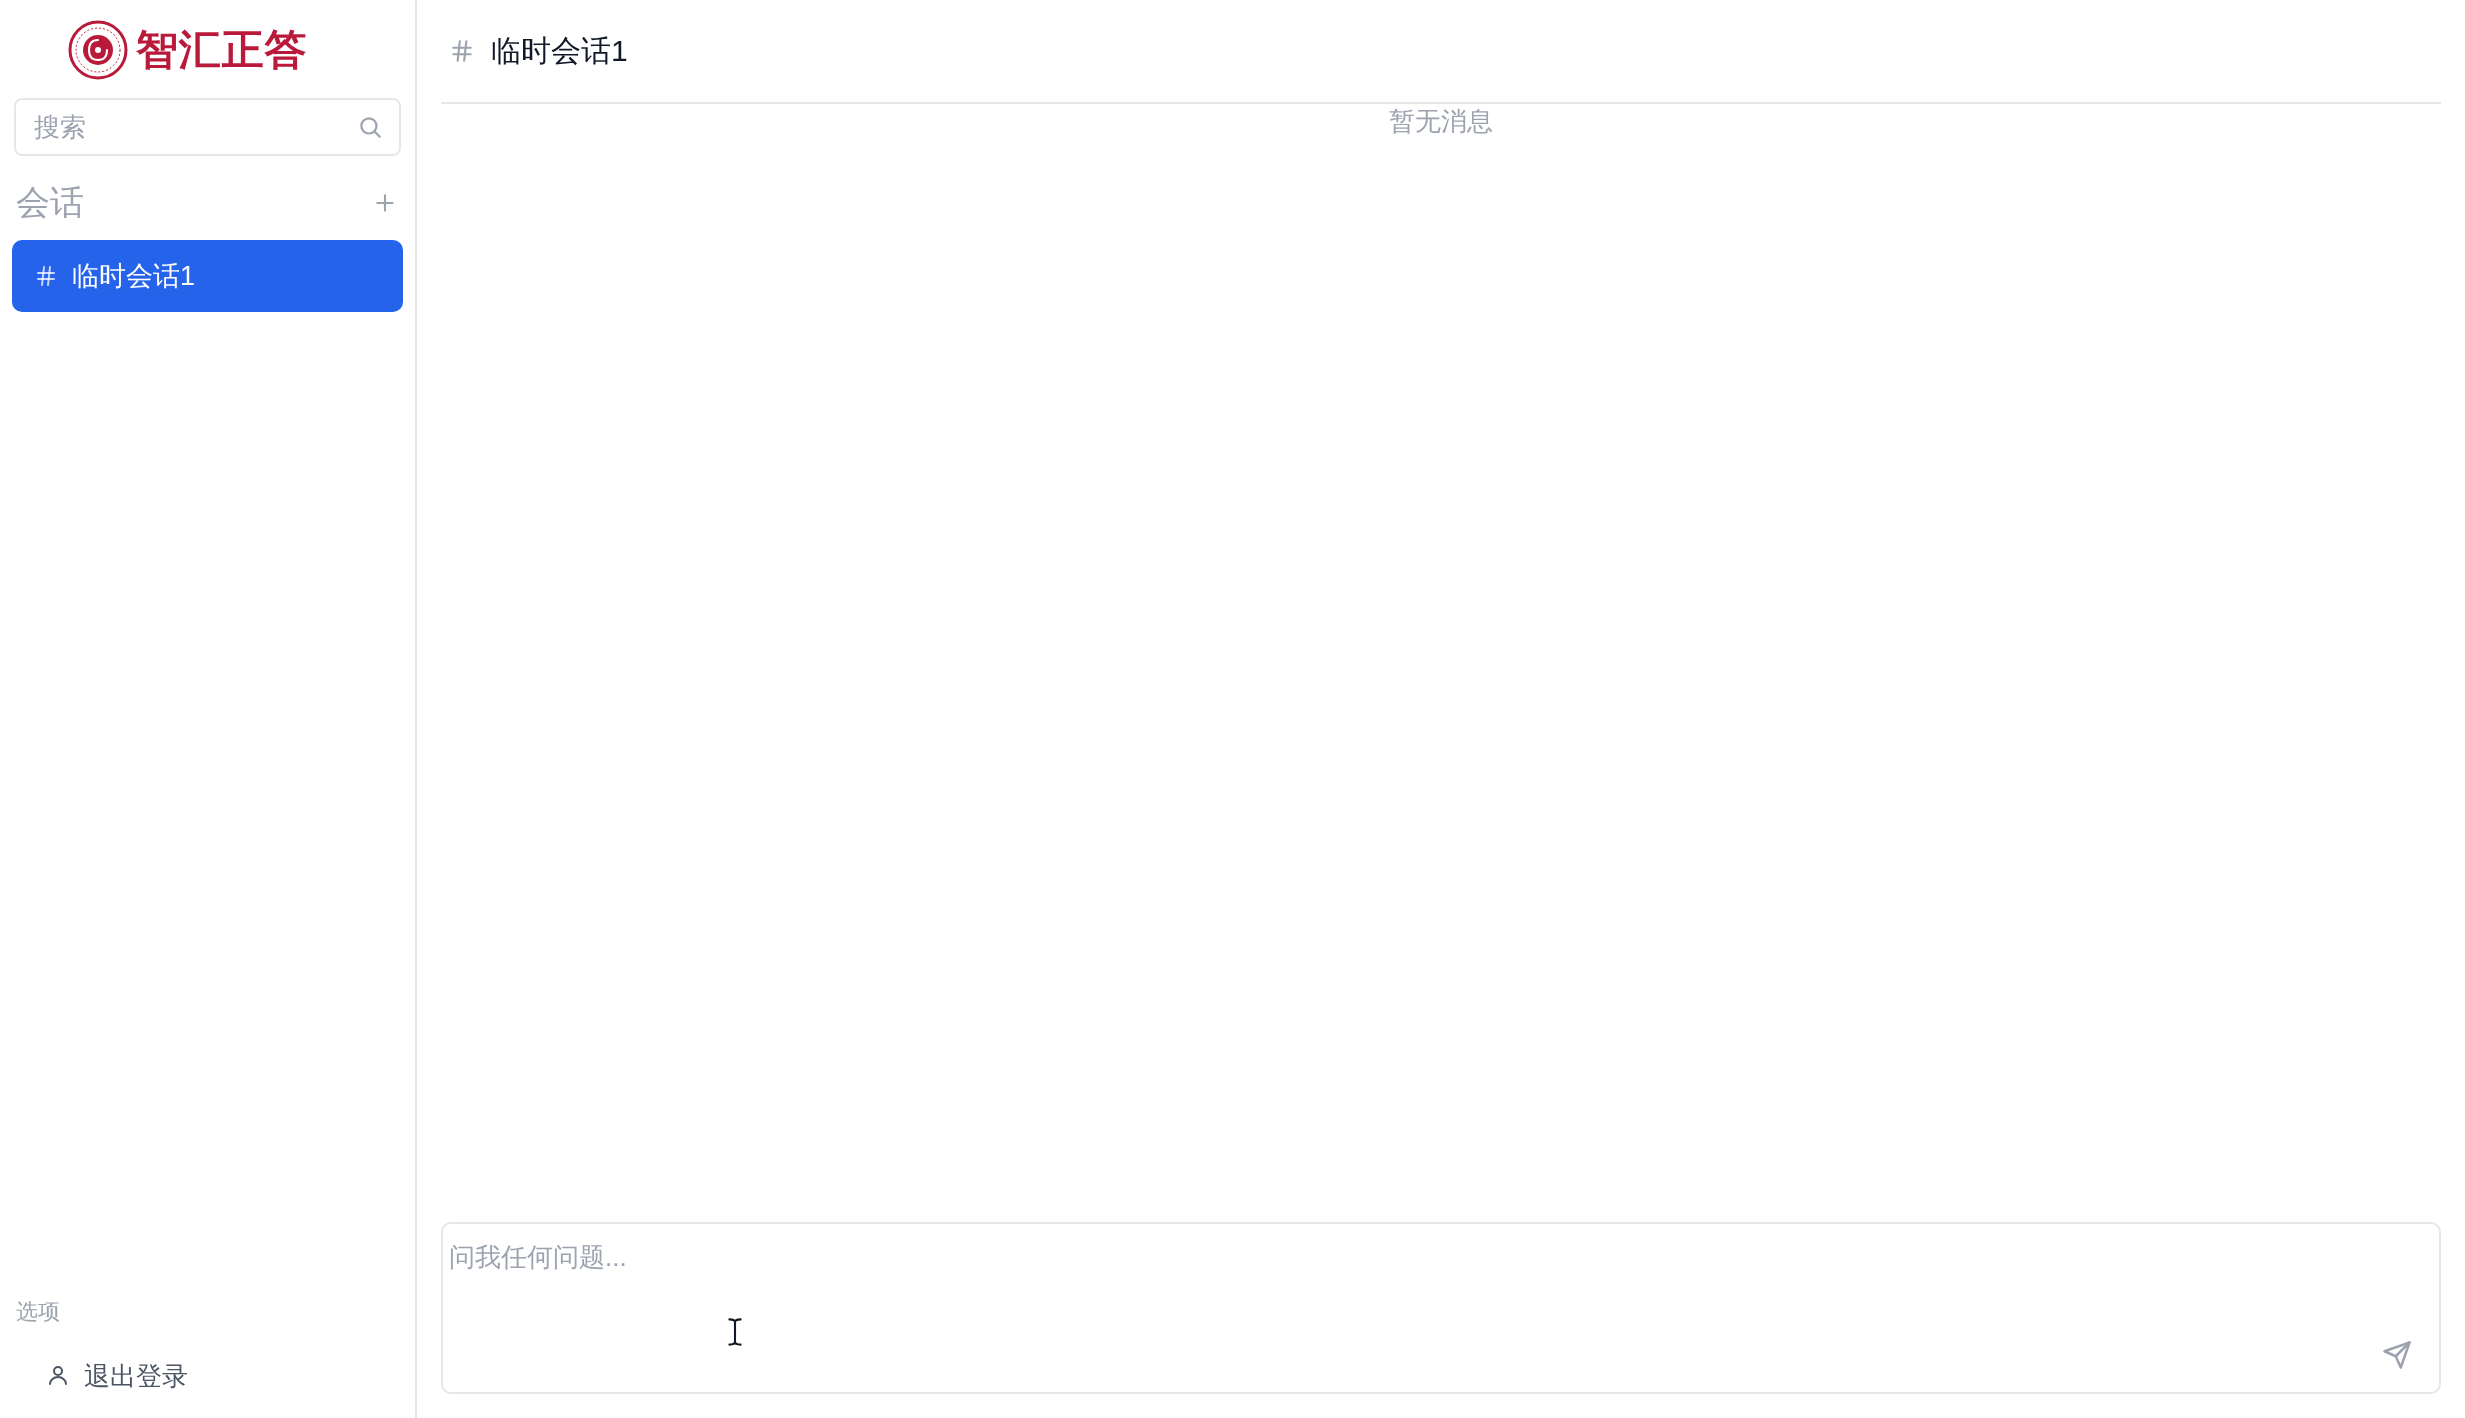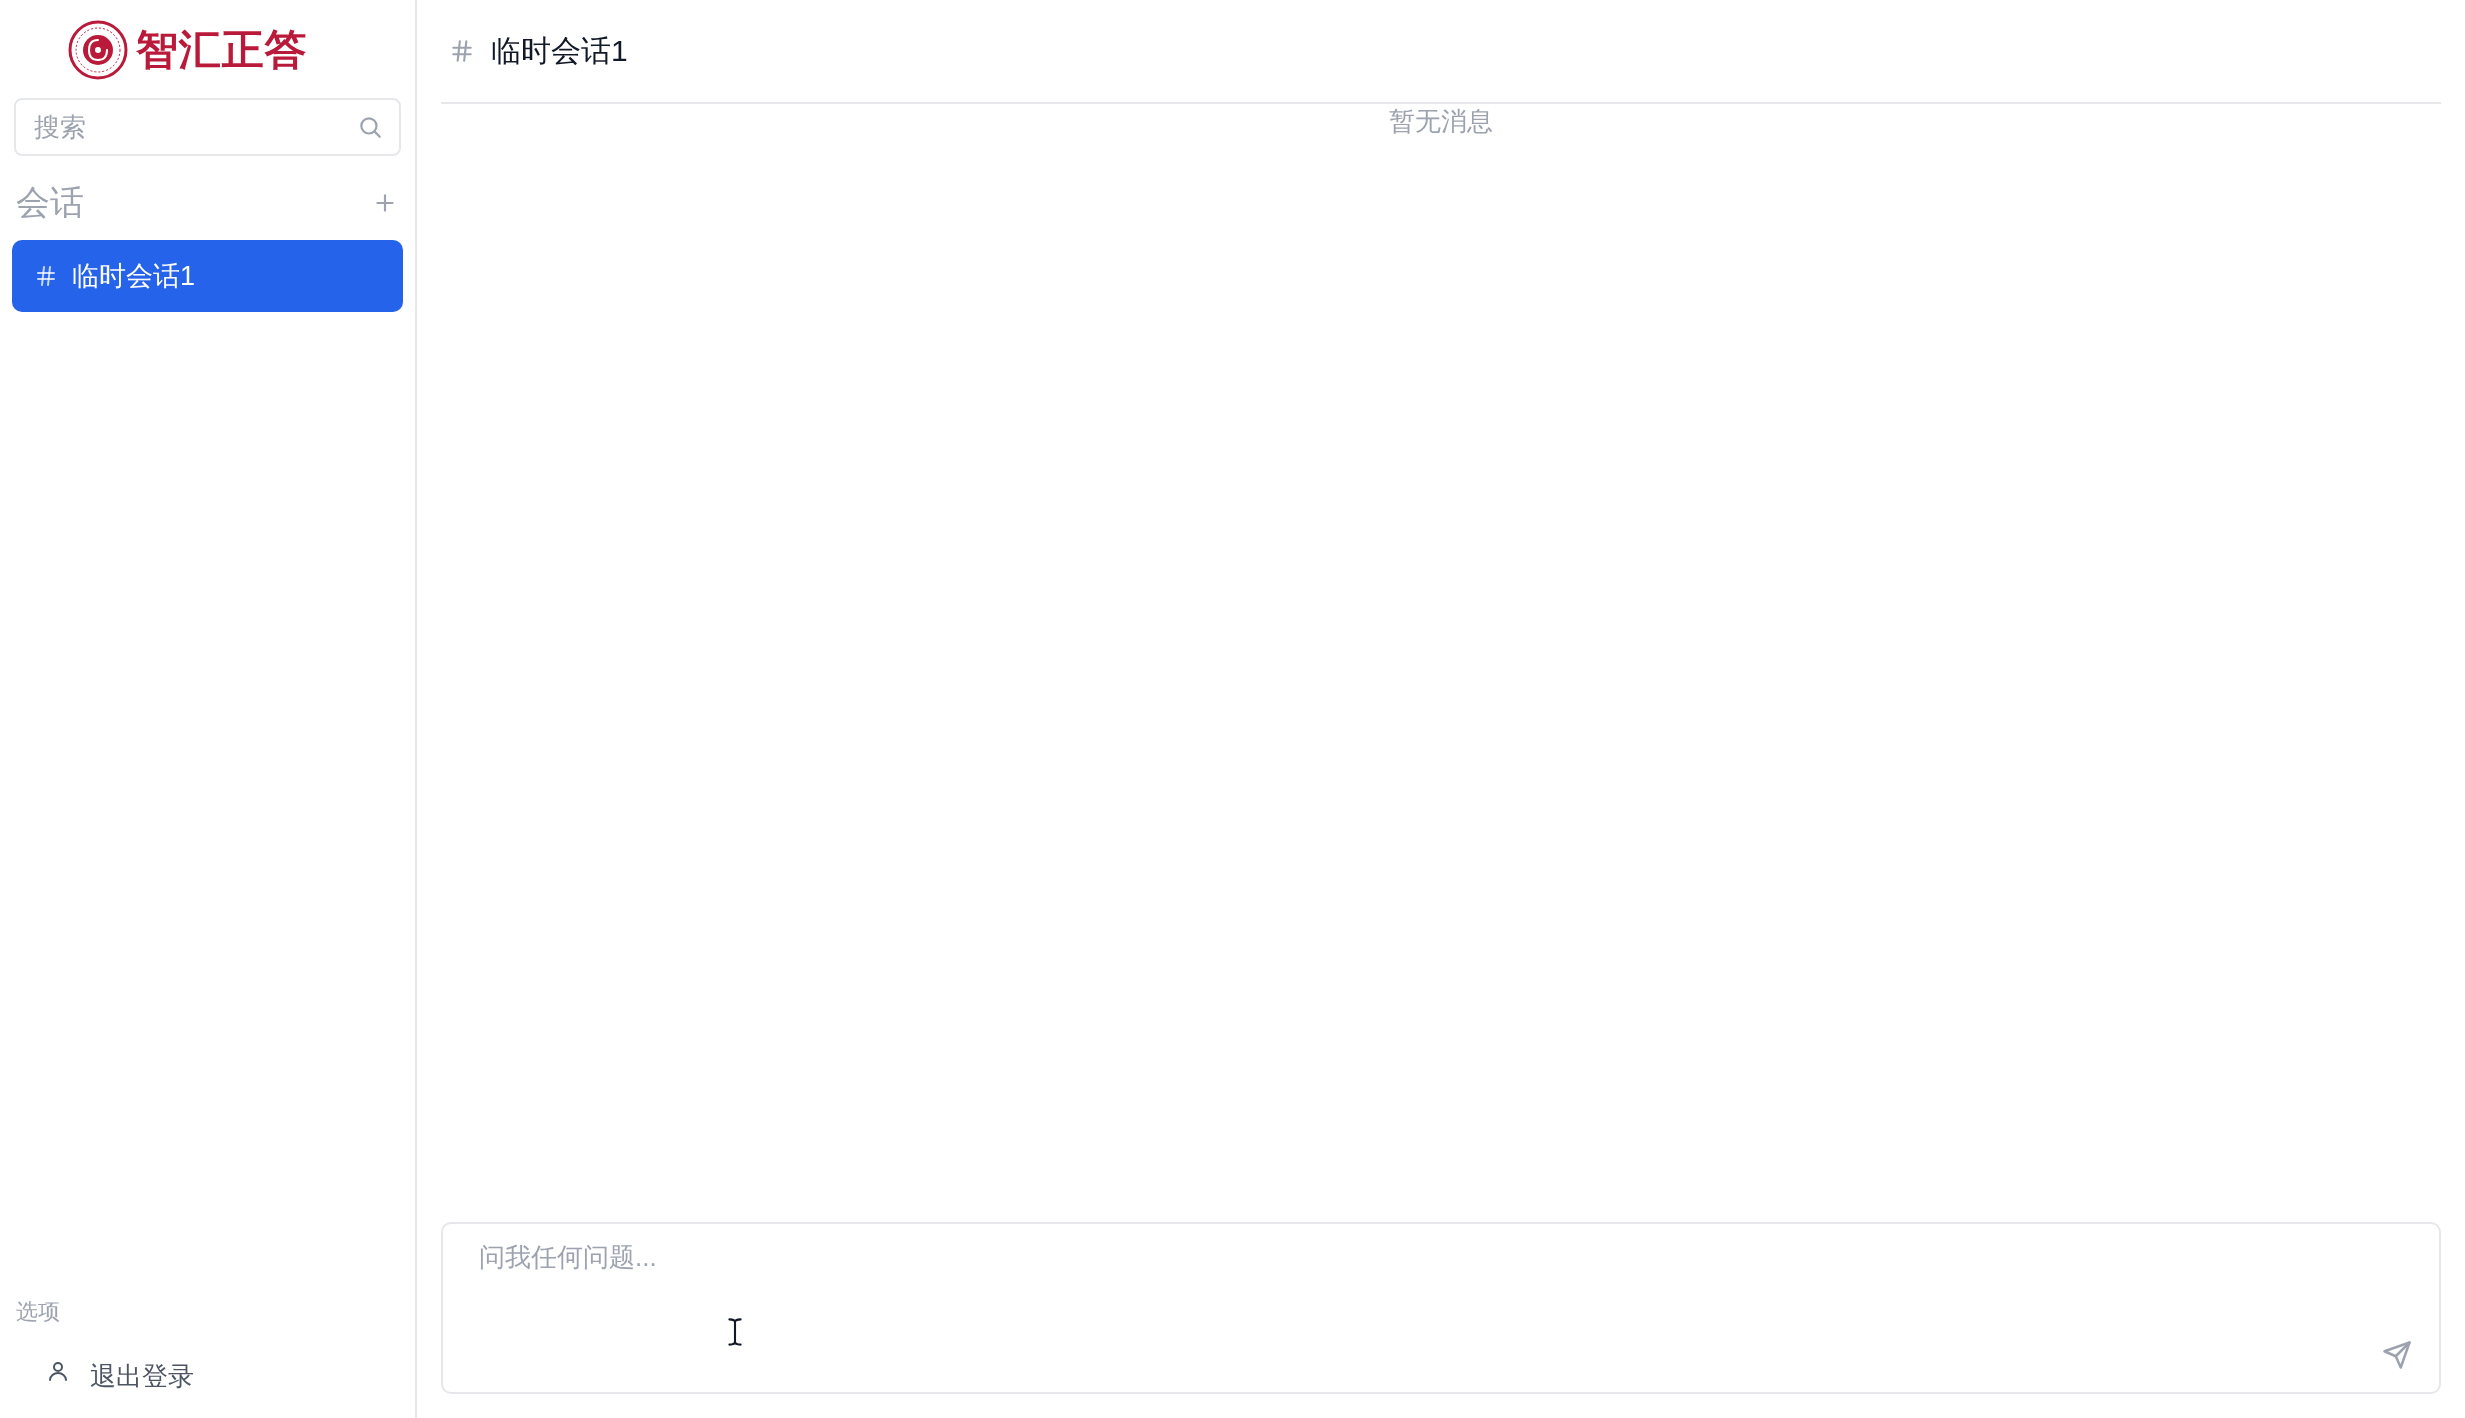--- a/index.html
+++ b/index.html
@@ -119,22 +119,22 @@
     .sidebar-spacer {
       flex: 1;
     }
     .options-header {
       color: #9ca3af;
       font-size: 22px;
       padding: 0 4px 24px 4px;
     }
     .logout-item {
       display: flex;
-      align-items: flex-start;
-      gap: 20px;
+      align-items: flex-end;
+      gap: 14px;
       padding: 8px 34px 24px 34px;
       cursor: pointer;
       color: #4b5563;
       font-size: 26px;
     }
     .main {
       flex: 1;
       height: 100%;
       display: flex;
       flex-direction: column;
@@ -165,21 +165,21 @@
       align-items: flex-start;
       justify-content: center;
     }
     .empty-text {
       color: #9ca3af;
       font-size: 26px;
     }
     .composer {
       border: 2px solid #e5e7eb;
       border-radius: 10px;
-      padding: 10px 36px;
+      padding: 10px 6px;
       display: flex;
       flex-direction: column;
       height: 172px;
       position: relative;
     }
     .composer-input {
       flex: 1;
       border: none;
       outline: none;
       resize: none;

